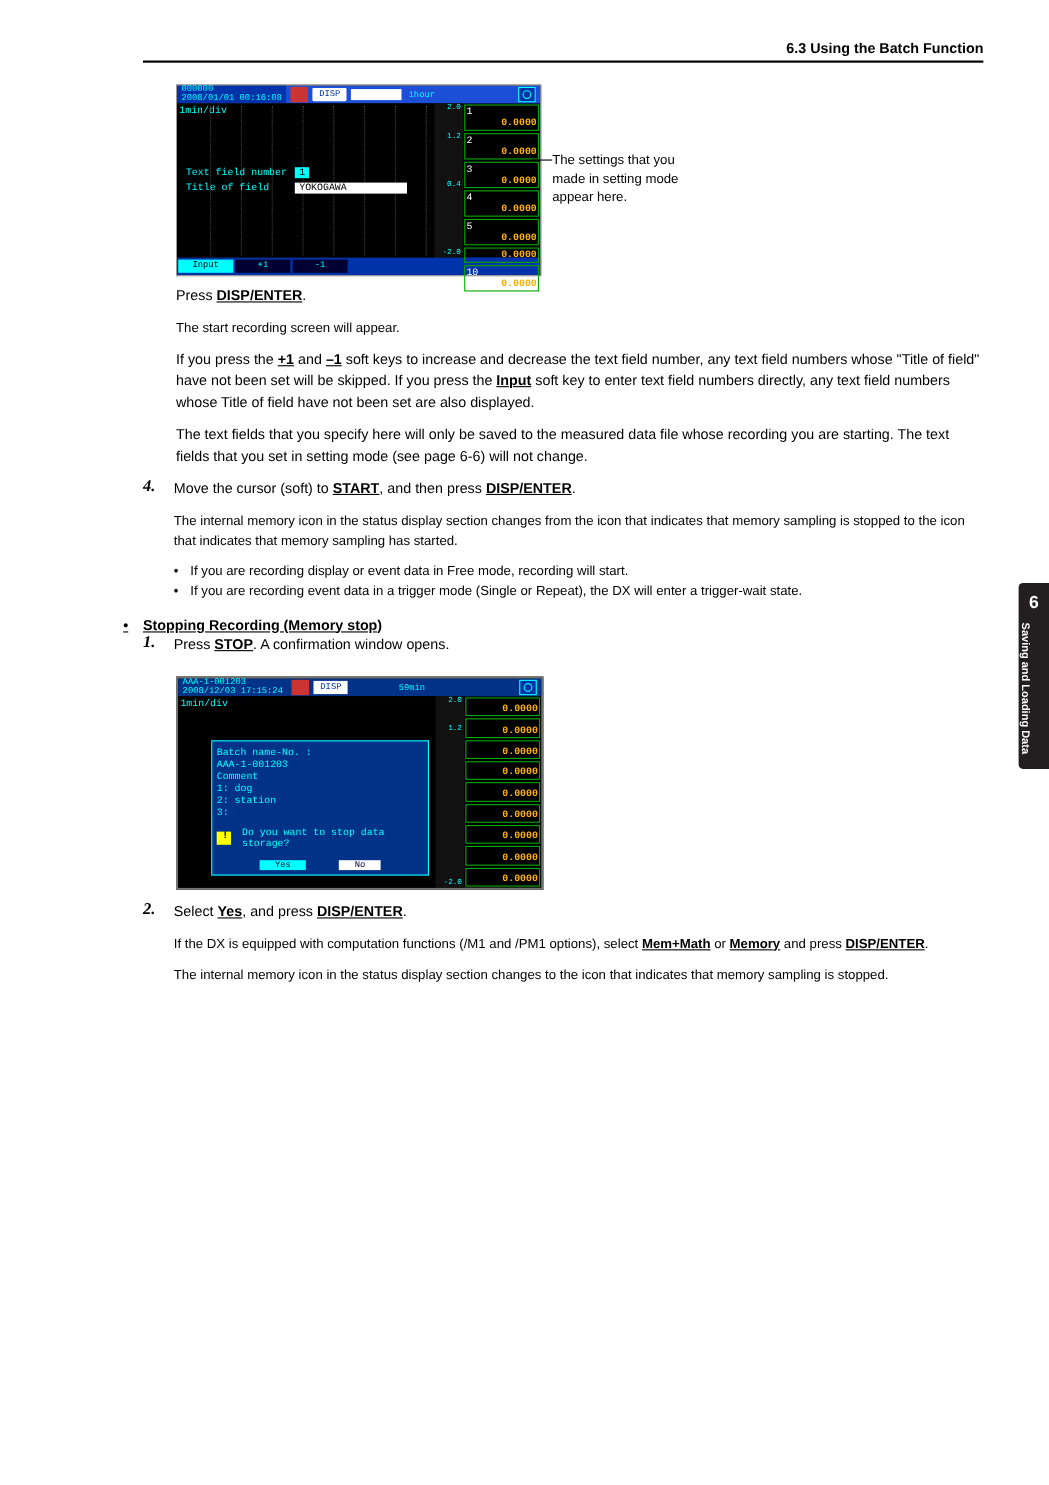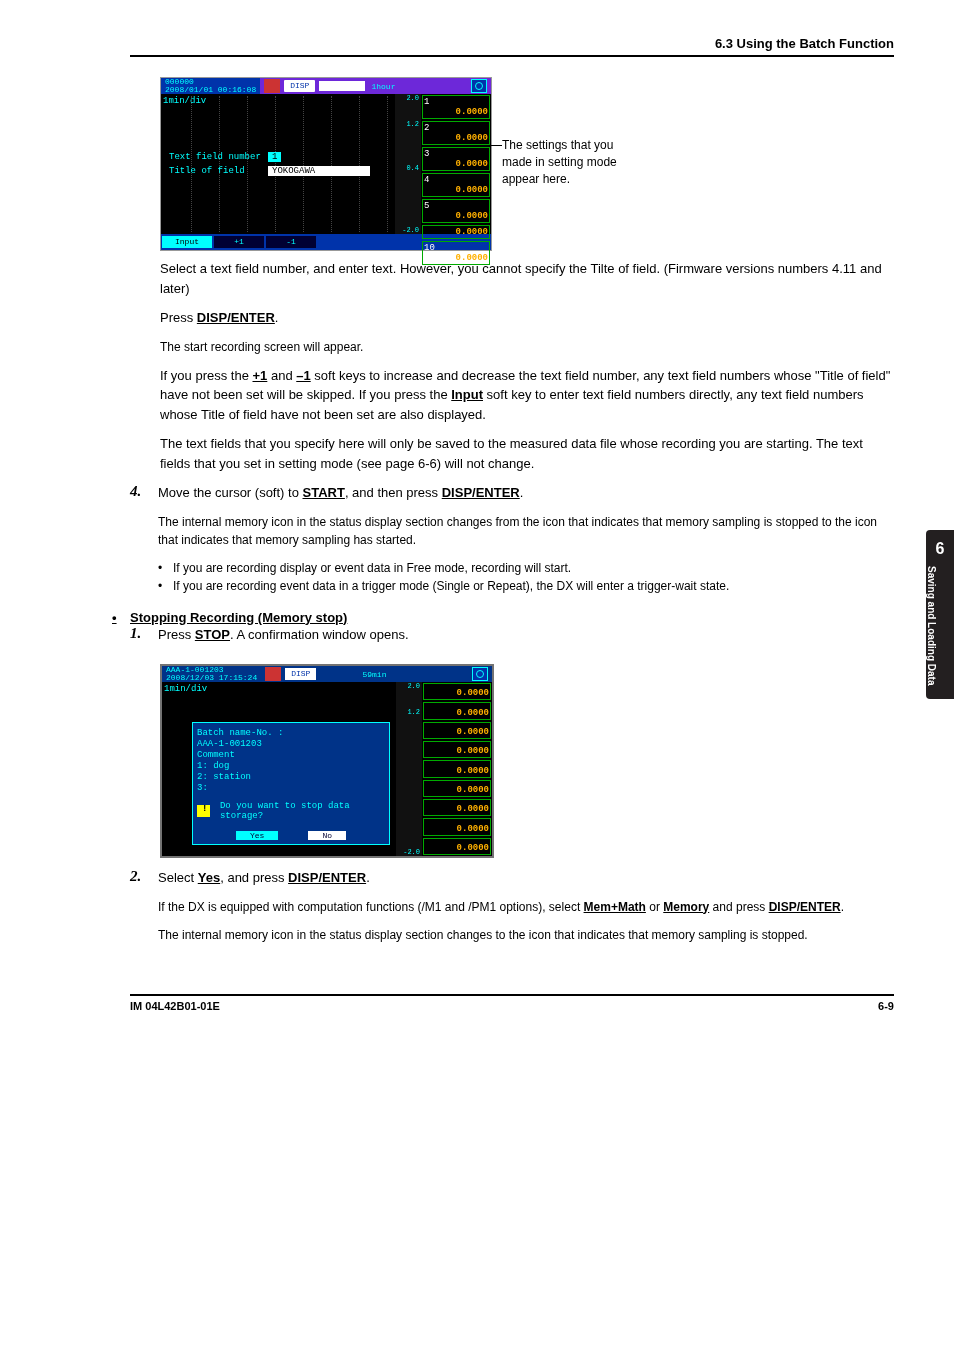--- a/index.html
+++ b/index.html
@@ -54,21 +54,21 @@
   .ss1-wrap { display:flex; align-items:flex-start; margin-bottom:8px; }
   .ss1 {
     width: 330px;
     background:#000;
     color:#fff;
     font-family: 'Courier New', monospace;
     font-size: 9px;
     border:1px solid #999;
     margin-right:10px;
   }
-  .ss1 .top-bar { background:#6d28d9; display:flex; align-items:center; height:16px; }
+  .ss1 .top-bar { background:#1d4ed8; display:flex; align-items:center; height:16px; }
   .ss1 .top-left { background:#0033aa; color:#0ff; padding:0 4px; line-height:1; font-size:8px; }
   .ss1 .top-icon { width:16px; height:14px; background:#c33; margin-left:4px; }
   .ss1 .top-pill { background:#fff; color:#0033aa; padding:0 6px; margin-left:4px; height:12px; line-height:12px; border-radius:1px; font-size:8px; }
   .ss1 .top-box { width:46px; height:10px; background:#fff; margin-left:4px; }
   .ss1 .top-time { color:#0ff; margin-left:6px; font-size:8px; }
   .ss1 .top-sq { width:14px; height:12px; border:1px solid #0ff; margin-left:auto; margin-right:4px; background:#0033aa; position:relative; }
   .ss1 .top-sq:after { content:''; position:absolute; left:3px; top:2px; width:6px; height:6px; border:1px solid #0ff; border-radius:50%; }
   .ss1 .main { display:flex; height:140px; }
   .ss1 .chart { flex:1; position:relative; background:#000; }
   .ss1 .chart .lbl { position:absolute; left:2px; top:2px; color:#0ff; }
@@ -224,21 +224,20 @@
             <span class="btn b-dark">+1</span>
             <span class="btn b-dark">-1</span>
           </div>
         </div>
         <div class="annot">
           <div class="leader"></div>
           <span>The settings that you made in setting mode appear here.</span>
         </div>
       </div>
 
-      <p>Select a text field number, and enter text. However, you cannot specify the Tilte of field. (Firmware versions numbers 4.11 and later)</p>
       <p>
         <span>Press </span><span class="bold">DISP/ENTER</span><span>.</span>
       </p>
       <p class="small">The start recording screen will appear.</p>
       <p>
         <span>If you press the </span><span class="bold">+1</span><span> and </span><span class="bold">–1</span><span> soft keys to increase and decrease the text field number, any text field numbers whose "Title of field" have not been set will be skipped. If you press the </span><span class="bold">Input</span><span> soft key to enter text field numbers directly, any text field numbers whose Title of field have not been set are also displayed.</span>
       </p>
       <p>The text fields that you specify here will only be saved to the measured data file whose recording you are starting. The text fields that you set in setting mode (see page 6-6) will not change.</p>
     </div>
 
@@ -356,22 +355,18 @@
         </p>
         <p class="small">
           <span>If the DX is equipped with computation functions (/M1 and /PM1 options), select </span><span class="bold">Mem+Math</span><span> or </span><span class="bold">Memory</span><span> and press </span><span class="bold">DISP/ENTER</span><span>.</span>
         </p>
         <p class="small">The internal memory icon in the status display section changes to the icon that indicates that memory sampling is stopped.</p>
       </div>
     </div>
 
   </div>
 
-  <div class="footer">
-    <span>IM 04L42B01-01E</span>
-    <span>6-9</span>
-  </div>
 
   <div class="side-tab">
     <div class="chap">6</div>
     <div class="vtext">Saving and Loading Data</div>
   </div>
 </div>
 
 </body></html>

